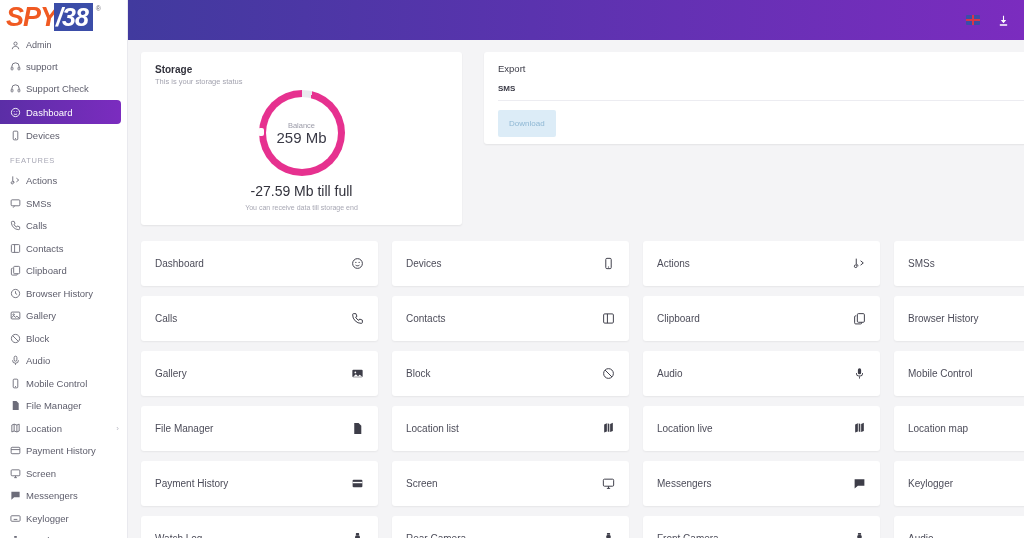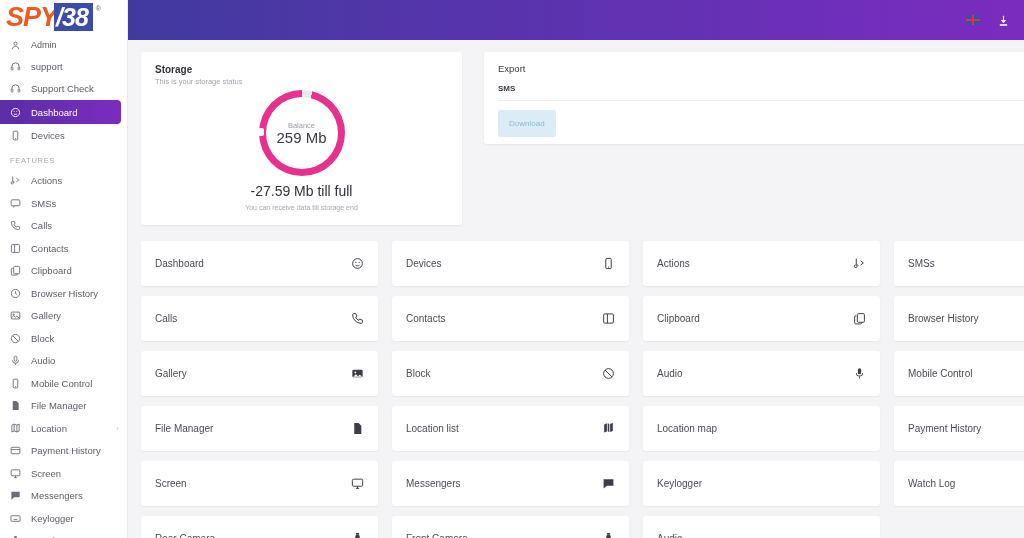--- a/index.html
+++ b/index.html
@@ -56,21 +56,21 @@
     font-size: 9.5px;
     cursor: pointer;
     position: relative;
   }
   .nav-item .ico {
     width: 16px; height: 14px; flex: 0 0 16px;
     display: flex; align-items: center; justify-content: flex-start;
     color: #6d6d7a;
   }
   .nav-item .ico svg { width: 11px; height: 11px; display:block; }
-  .nav-item .lbl { margin-left: 5px; white-space: nowrap; }
+  .nav-item .lbl { white-space: nowrap; }
   .nav-item .chev { margin-left: auto; font-size: 8px; color:#b9b9c4; }
   .nav-item.active {
     background: linear-gradient(90deg, #5b2ea6 0%, #7b2cbf 100%);
     color: #ffffff;
     border-radius: 0 4px 4px 0;
     margin-right: 6px;
     height: 24px;
   }
   .nav-item.active .ico { color: #ffffff; }
   .nav-item.admin { height: 20px; font-size: 9px; }
@@ -603,20 +603,30 @@
           <span class="t-lbl">Location list</span>
           <span class="t-ico">
             <svg viewBox="0 0 24 24" fill="currentColor" stroke="none">
                 <path d="M4 4.5l5-2v15l-5 2z"></path>
                 <path d="M10.5 2.5l3 1v15l-3-1z"></path>
                 <path d="M15 3.5l5-2v15l-5 2z"></path>
               </svg>
           </span>
         </div>
 
+        <div class="tile">
+          <span class="t-lbl">Location live</span>
+          <span class="t-ico">
+            <svg viewBox="0 0 24 24" fill="currentColor" stroke="none">
+                <path d="M4 4.5l5-2v15l-5 2z"></path>
+                <path d="M10.5 2.5l3 1v15l-3-1z"></path>
+                <path d="M15 3.5l5-2v15l-5 2z"></path>
+              </svg>
+          </span>
+        </div>
 
         <div class="tile">
           <span class="t-lbl">Location map</span>
 
         </div>
 
         <div class="tile">
           <span class="t-lbl">Payment History</span>
           <span class="t-ico">
             <svg viewBox="0 0 24 24" fill="currentColor" stroke="none">

